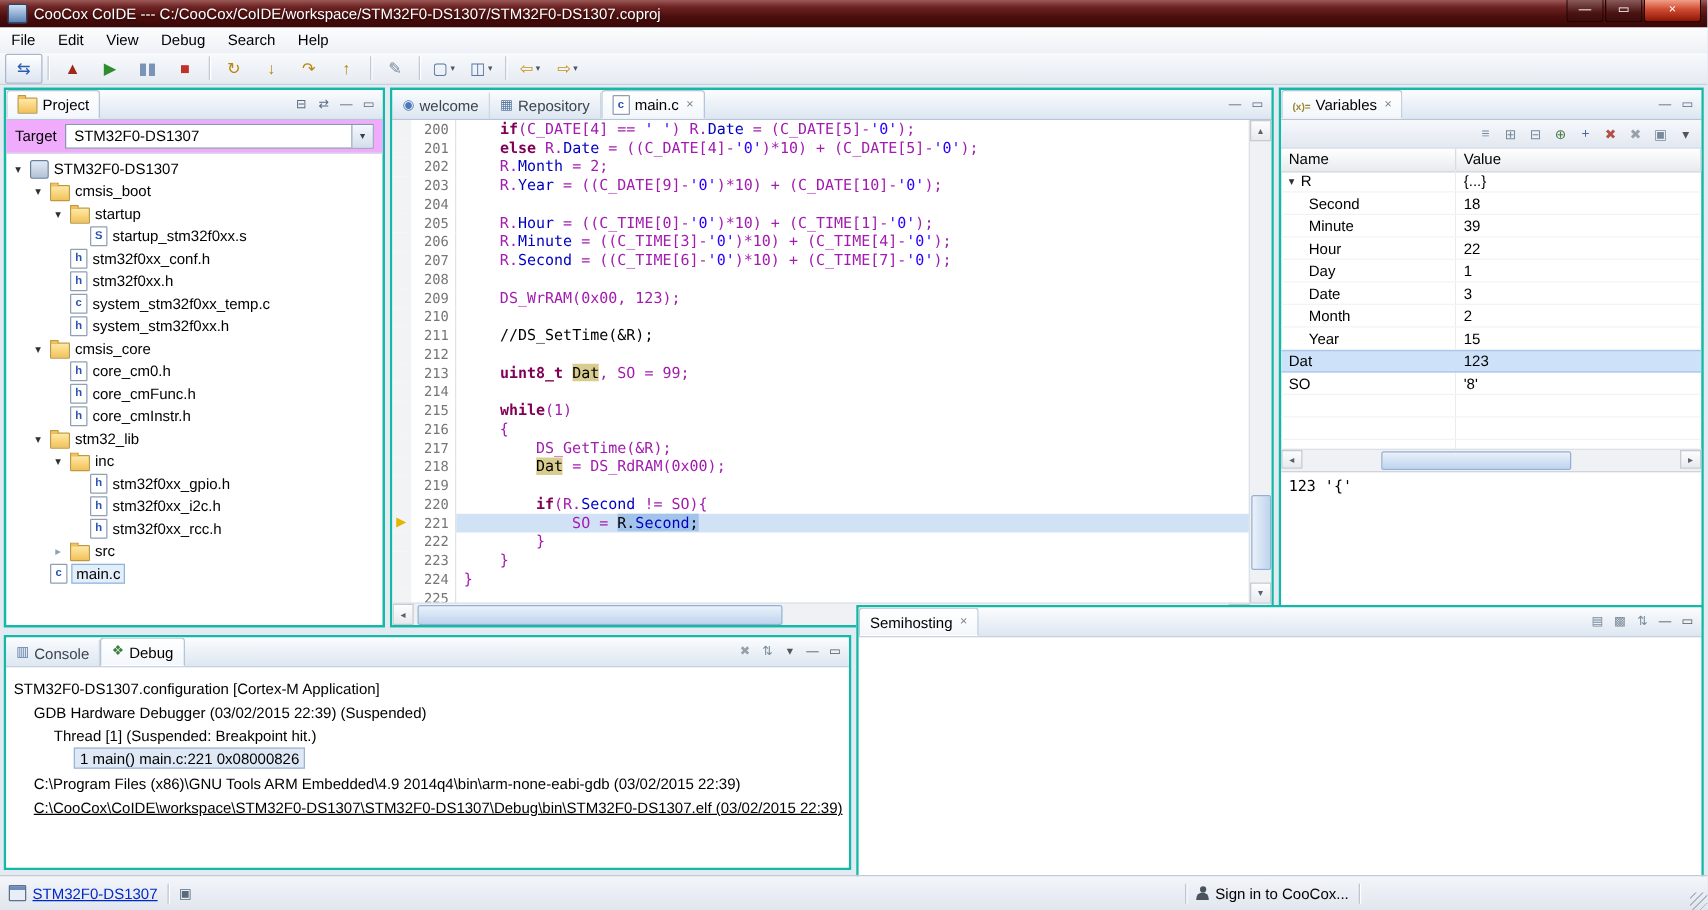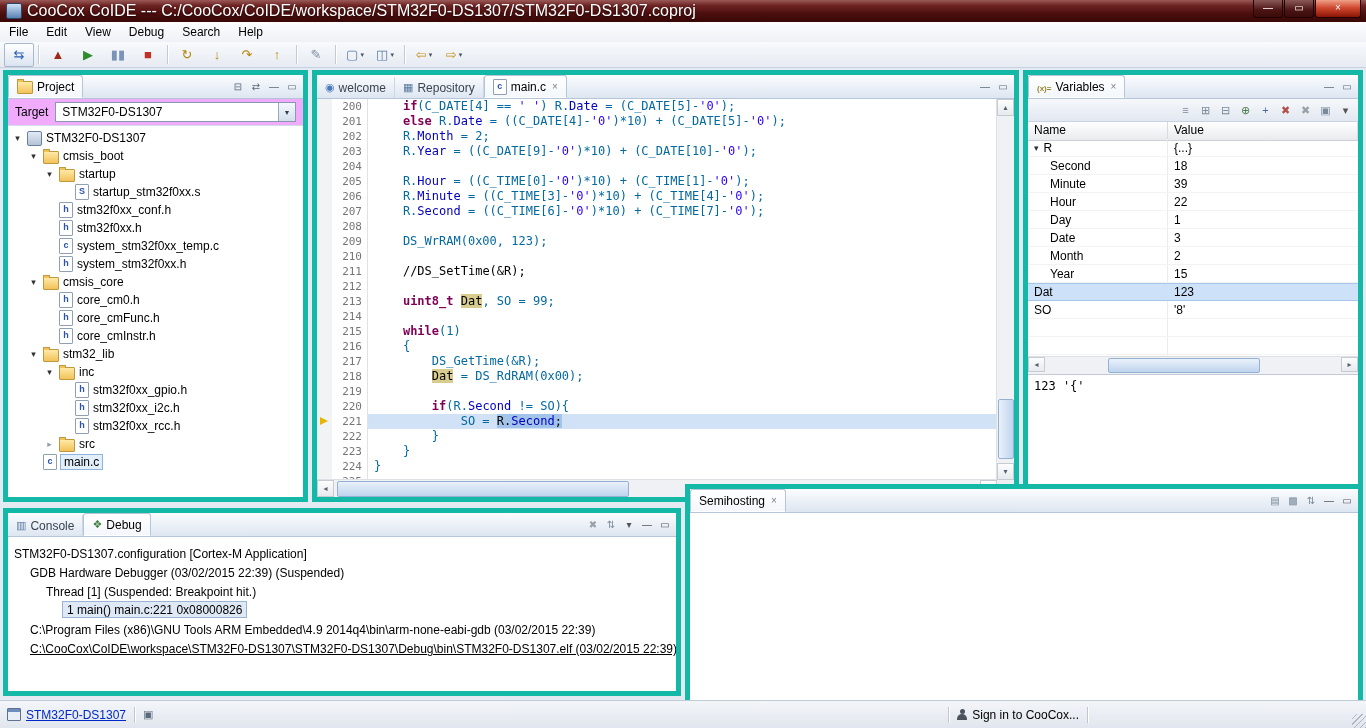--- a/index.html
+++ b/index.html
@@ -5,21 +5,21 @@
   html,body{margin:0;padding:0}
   body{width:1366px;height:728px;position:relative;overflow:hidden;
        font-family:"Liberation Sans",sans-serif;background:#e4eaf2;font-size:12px;color:#000}
 
   
   .titlebar{position:absolute;left:0;top:0;width:1366px;height:22px;
     background:linear-gradient(#9a5a58 0%,#6e2423 25%,#4c0f0e 60%,#390807 100%);
     display:flex;align-items:center;color:#fff}
   .appico{width:14px;height:14px;margin:0 5px 0 6px;border-radius:2px;
     background:linear-gradient(#cfe0f4,#5a82b4);border:1px solid #2c4668;flex:none}
-  .title-text{font-size:16px;text-shadow:0 1px 2px rgba(0,0,0,.7);white-space:nowrap}
+  .title-text{font-size:12px;text-shadow:0 1px 2px rgba(0,0,0,.7);white-space:nowrap}
   .win-controls{position:absolute;right:5px;top:0;display:flex}
   .wbtn{width:28px;height:17px;margin-left:1px;border:1px solid #200404;border-top:none;
     border-radius:0 0 3px 3px;background:linear-gradient(#8a5a58,#4a1413 60%,#3a0c0b);
     color:#fff;font-size:10px;line-height:15px;text-align:center}
   .wbtn.close{width:44px;background:linear-gradient(#f0a088,#d04a30 45%,#8c1405)}
 
   
   .menubar{position:absolute;left:0;top:22px;width:1366px;height:20px;display:flex;align-items:center;
     background:linear-gradient(#fdfdfe,#eef1f6);border-bottom:1px solid #d9dee7}
   .menu-item{padding:2px 9px;white-space:nowrap}
@@ -27,21 +27,21 @@
     background:linear-gradient(#f8fafc,#e6ebf2);border-bottom:1px solid #c7d1df;
     display:flex;align-items:center;padding-left:4px}
   .tbtn{height:22px;min-width:24px;display:flex;align-items:center;justify-content:center;
     padding:0 2px;border:1px solid transparent;border-radius:2px}
   .tbtn.boxed{border:1px solid #a9b8cc;background:linear-gradient(#ffffff,#dbe4f0)}
   .tglyph{font-size:13px;line-height:1}
   .caret{font-size:7px;color:#4a5666;margin-left:2px}
   .tsep{width:1px;height:19px;background:#c2cad7;box-shadow:1px 0 0 #fff;margin:0 4px}
 
   
-  .panel{position:absolute;background:#fff;border:5px solid #14b8a6;box-sizing:border-box}
+  .panel{position:absolute;background:#fff;border:2px solid #14b8a6;box-sizing:border-box}
   #project-panel{left:3px;top:70px;width:305px;height:432px}
   #editor-panel{left:312px;top:70px;width:707px;height:432px}
   #variables-panel{left:1023px;top:70px;width:340px;height:432px}
   #console-panel{left:3px;top:508px;width:678px;height:188px}
   #semihosting-panel{left:685px;top:484px;width:678px;height:244px}
 
   .tabrow{height:23px;background:linear-gradient(#fbfcfe,#dde6f1);border-bottom:1px solid #b7c5d8;
     display:flex;align-items:flex-end;position:relative}
   .tab{height:21px;display:flex;align-items:center;gap:4px;padding:0 8px;color:#3a4450;
     border-right:1px solid #cdd7e4;white-space:nowrap}
@@ -81,21 +81,21 @@
   .elines{position:absolute;left:0;top:0;right:17px;bottom:17px;
     font:12px/15px "DejaVu Sans Mono",monospace}
   .eline{display:flex;height:15px;white-space:pre}
   .bpm{width:15px;flex:none;background:#f1f3f5;position:relative}
   .bparrow{position:absolute;left:3px;top:3px;width:0;height:0;
     border-left:8px solid #e6b500;border-top:4px solid transparent;border-bottom:4px solid transparent}
   .lnum{width:30px;flex:none;text-align:right;padding-right:5px;color:#767676;font-size:11px;
     border-right:1px solid #e2e2e2;background:#fff}
   .codew{flex:1;padding-left:6px}
   .eline.hl .codew{background:#d1e1f6}
-  .tk-p{color:#0369a1}
+  .tk-p{color:#a21caf}
   .tk-k{color:#7f0055;font-weight:bold}
   .tk-ch{color:#2a00ff}
   .tk-f{color:#0000c0}
   .tk-c{color:#000000}
   .tk-occ{background:#d8cd8e}
   .tk-sp{background:#a3c4ea}
   .tk-sf{background:#a3c4ea;color:#0000c0}
 
   
   .vscroll{position:absolute;right:0;top:0;bottom:17px;width:17px;background:#f0f1f4;border-left:1px solid #dde0e5}

